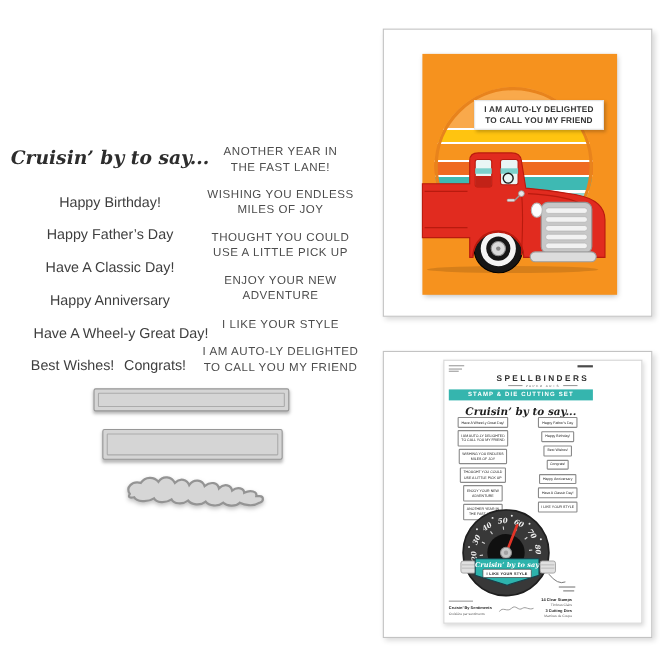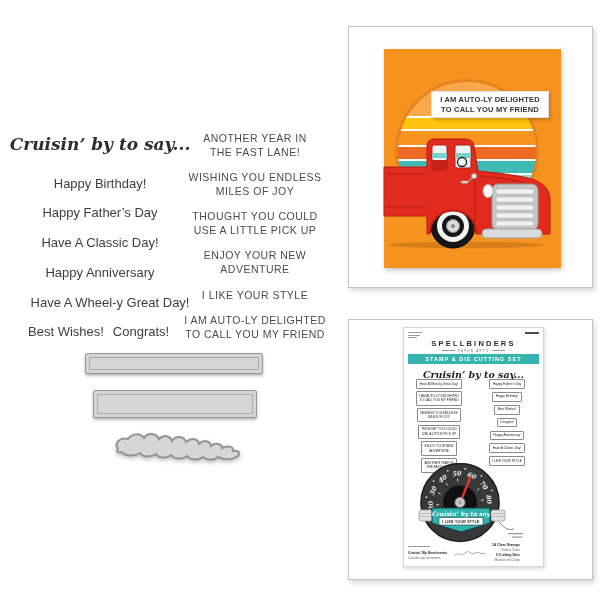--- a/index.html
+++ b/index.html
@@ -145,21 +145,21 @@
           <rect x="122" y="79" width="38" height="5" rx="2.5" fill="#f2f2f2" stroke="#a8a8a8" stroke-width="0.5"></rect>
           <rect x="122" y="87" width="38" height="5" rx="2.5" fill="#f2f2f2" stroke="#a8a8a8" stroke-width="0.5"></rect>
         </g>
         <ellipse cx="114" cy="57" rx="5" ry="6.5" fill="#fdfdfd" stroke="#b5b5b5" stroke-width="1"></ellipse>
         <rect x="108" y="95" width="60" height="9" rx="4.5" fill="#dcdcdc" stroke="#9e9e9e" stroke-width="1"></rect>
       </svg>
     </div>
   </div>
 
   <div class="abs photo-panel" style="left:348px;top:319px;width:243px;height:259px;">
-    <div class="abs package" style="left:54px;top:7px;width:139px;height:238px;">
+    <div class="abs package" style="left:54px;top:7px;width:139px;height:238px;padding-left:40px;">
 
       <div class="abs fineline" style="left:4px;top:4px;width:14px;"></div>
       <div class="abs fineline" style="left:4px;top:6.5px;width:12px;"></div>
       <div class="abs fineline" style="left:4px;top:9px;width:9px;"></div>
       <div class="abs" style="left:121px;top:3.5px;width:14px;height:2.4px;background:#4a4a4a;"></div>
 
       <div class="abs brand" style="top:11px;left:0;">SPELLBINDERS</div>
       <div class="abs brand-sub" style="top:20.5px;left:0;">
         <i></i>
           <span>PAPER ARTS</span>

